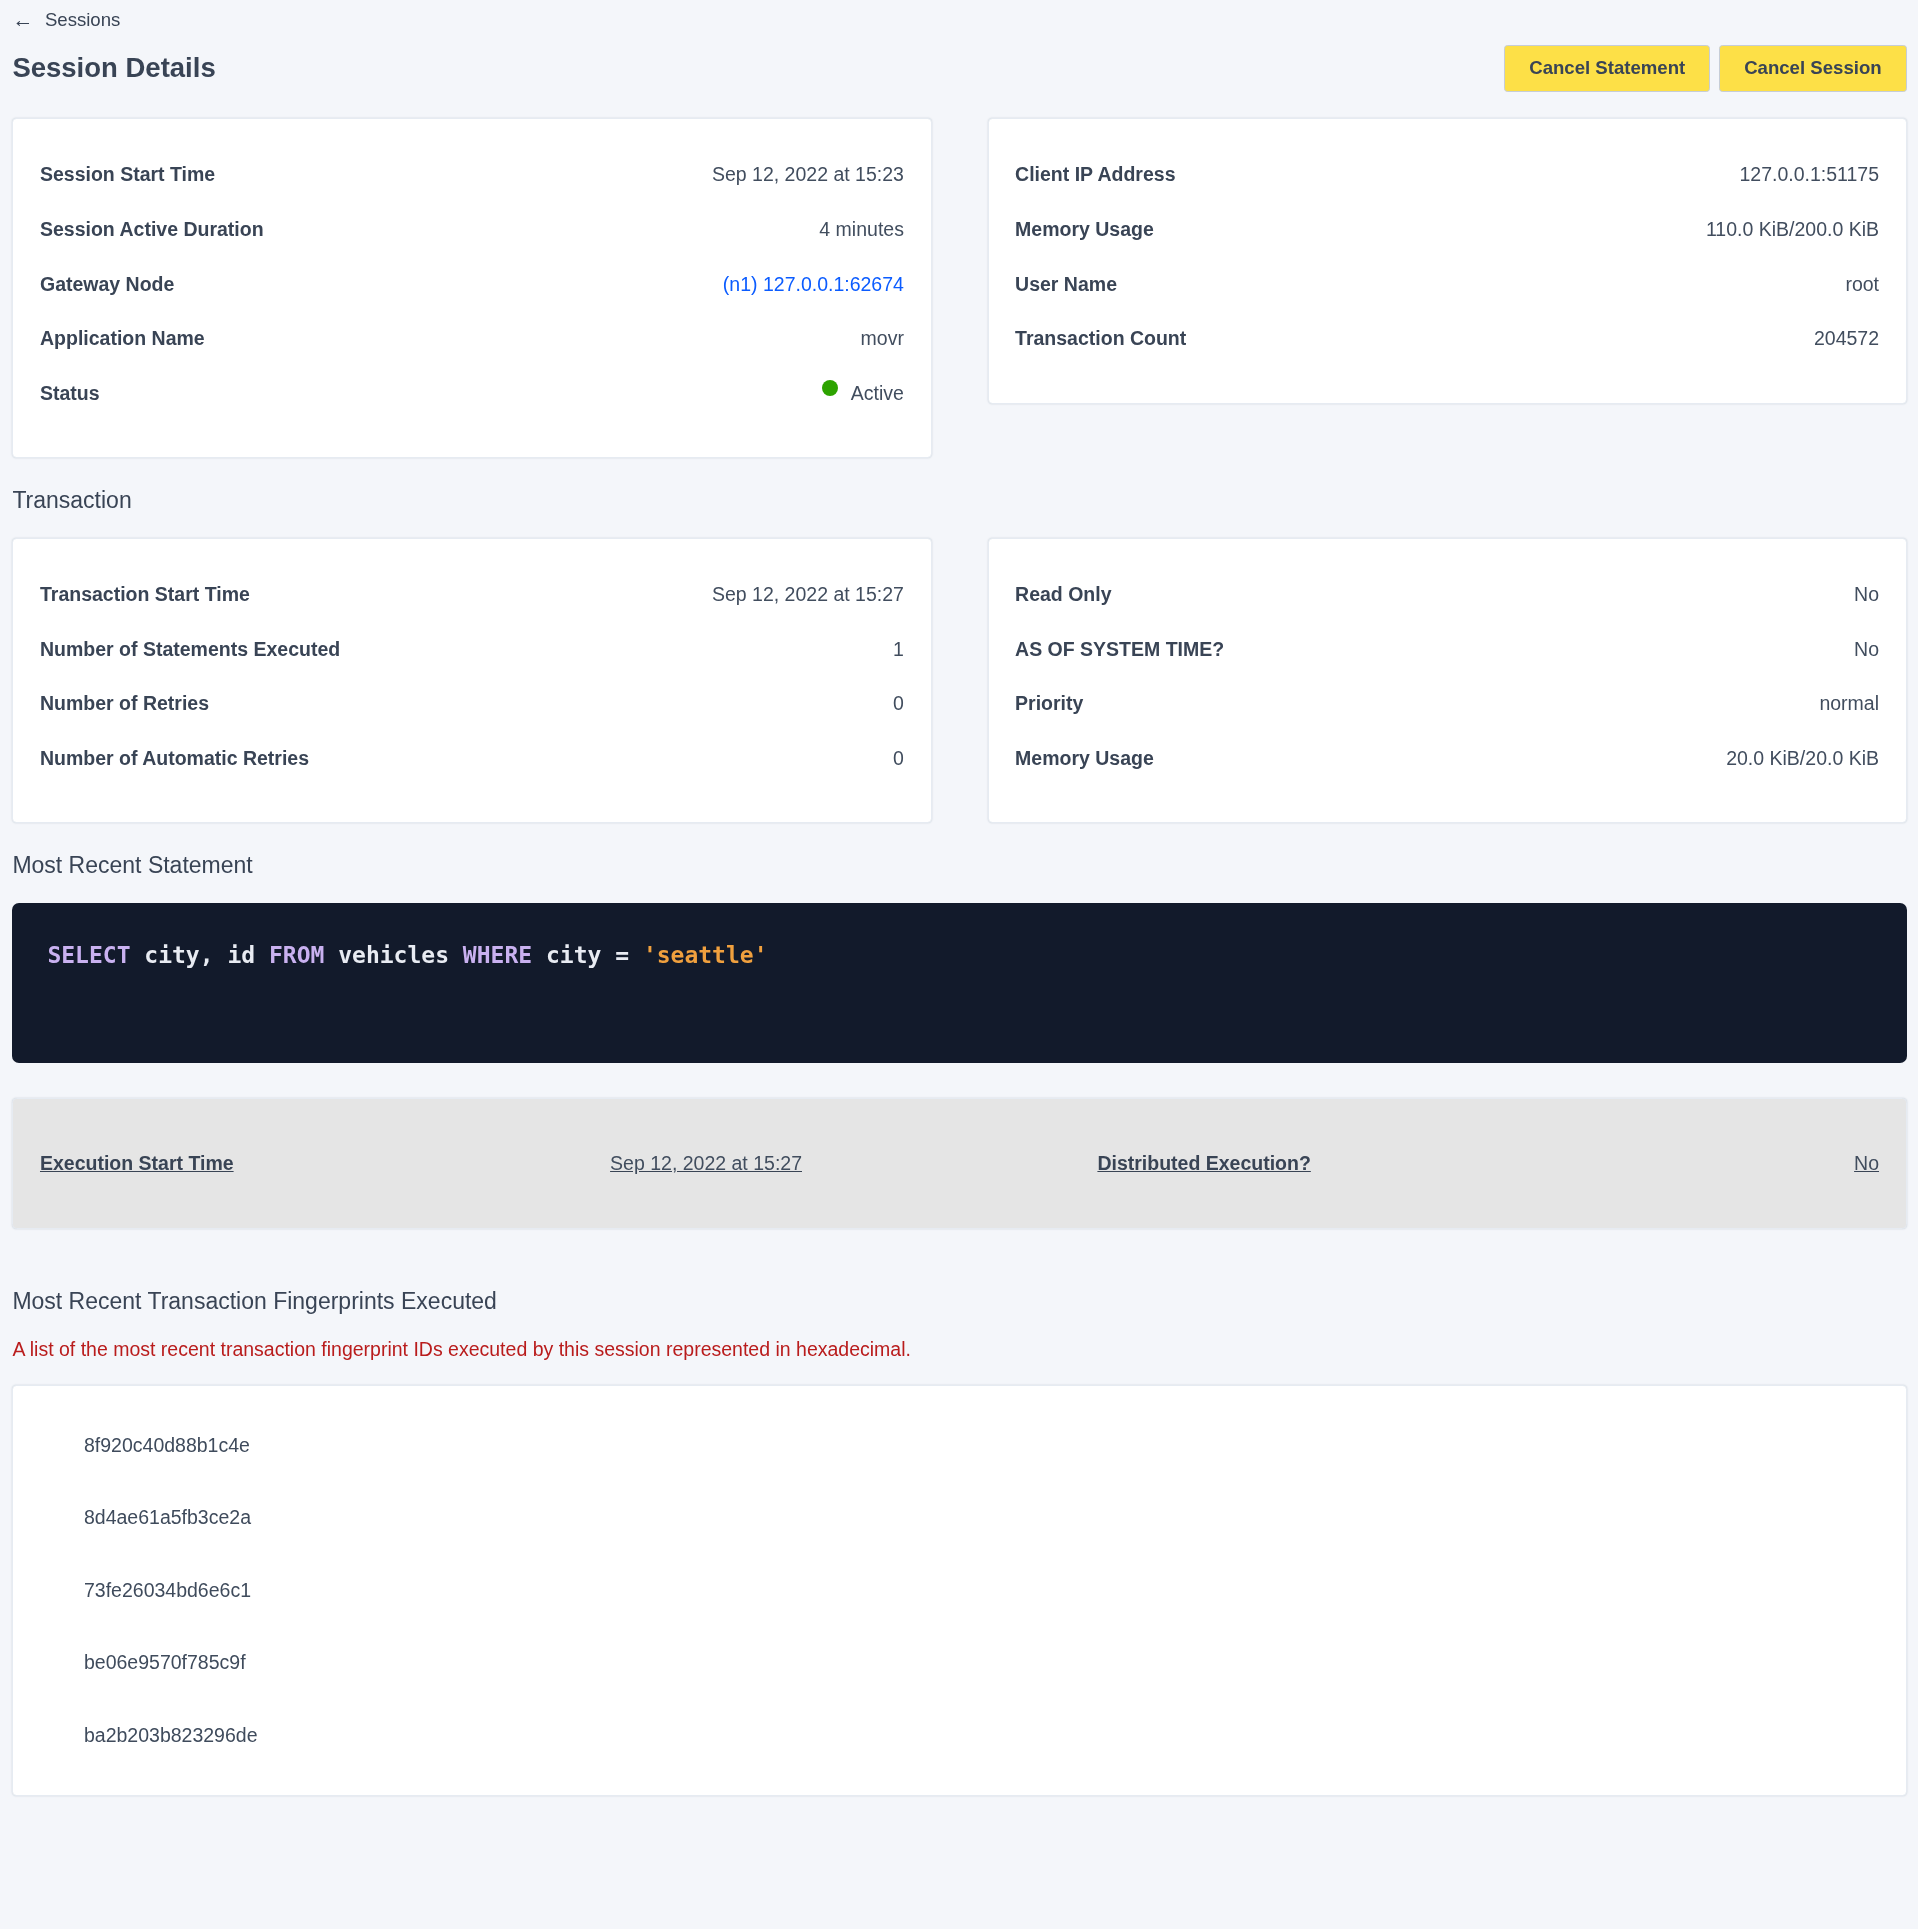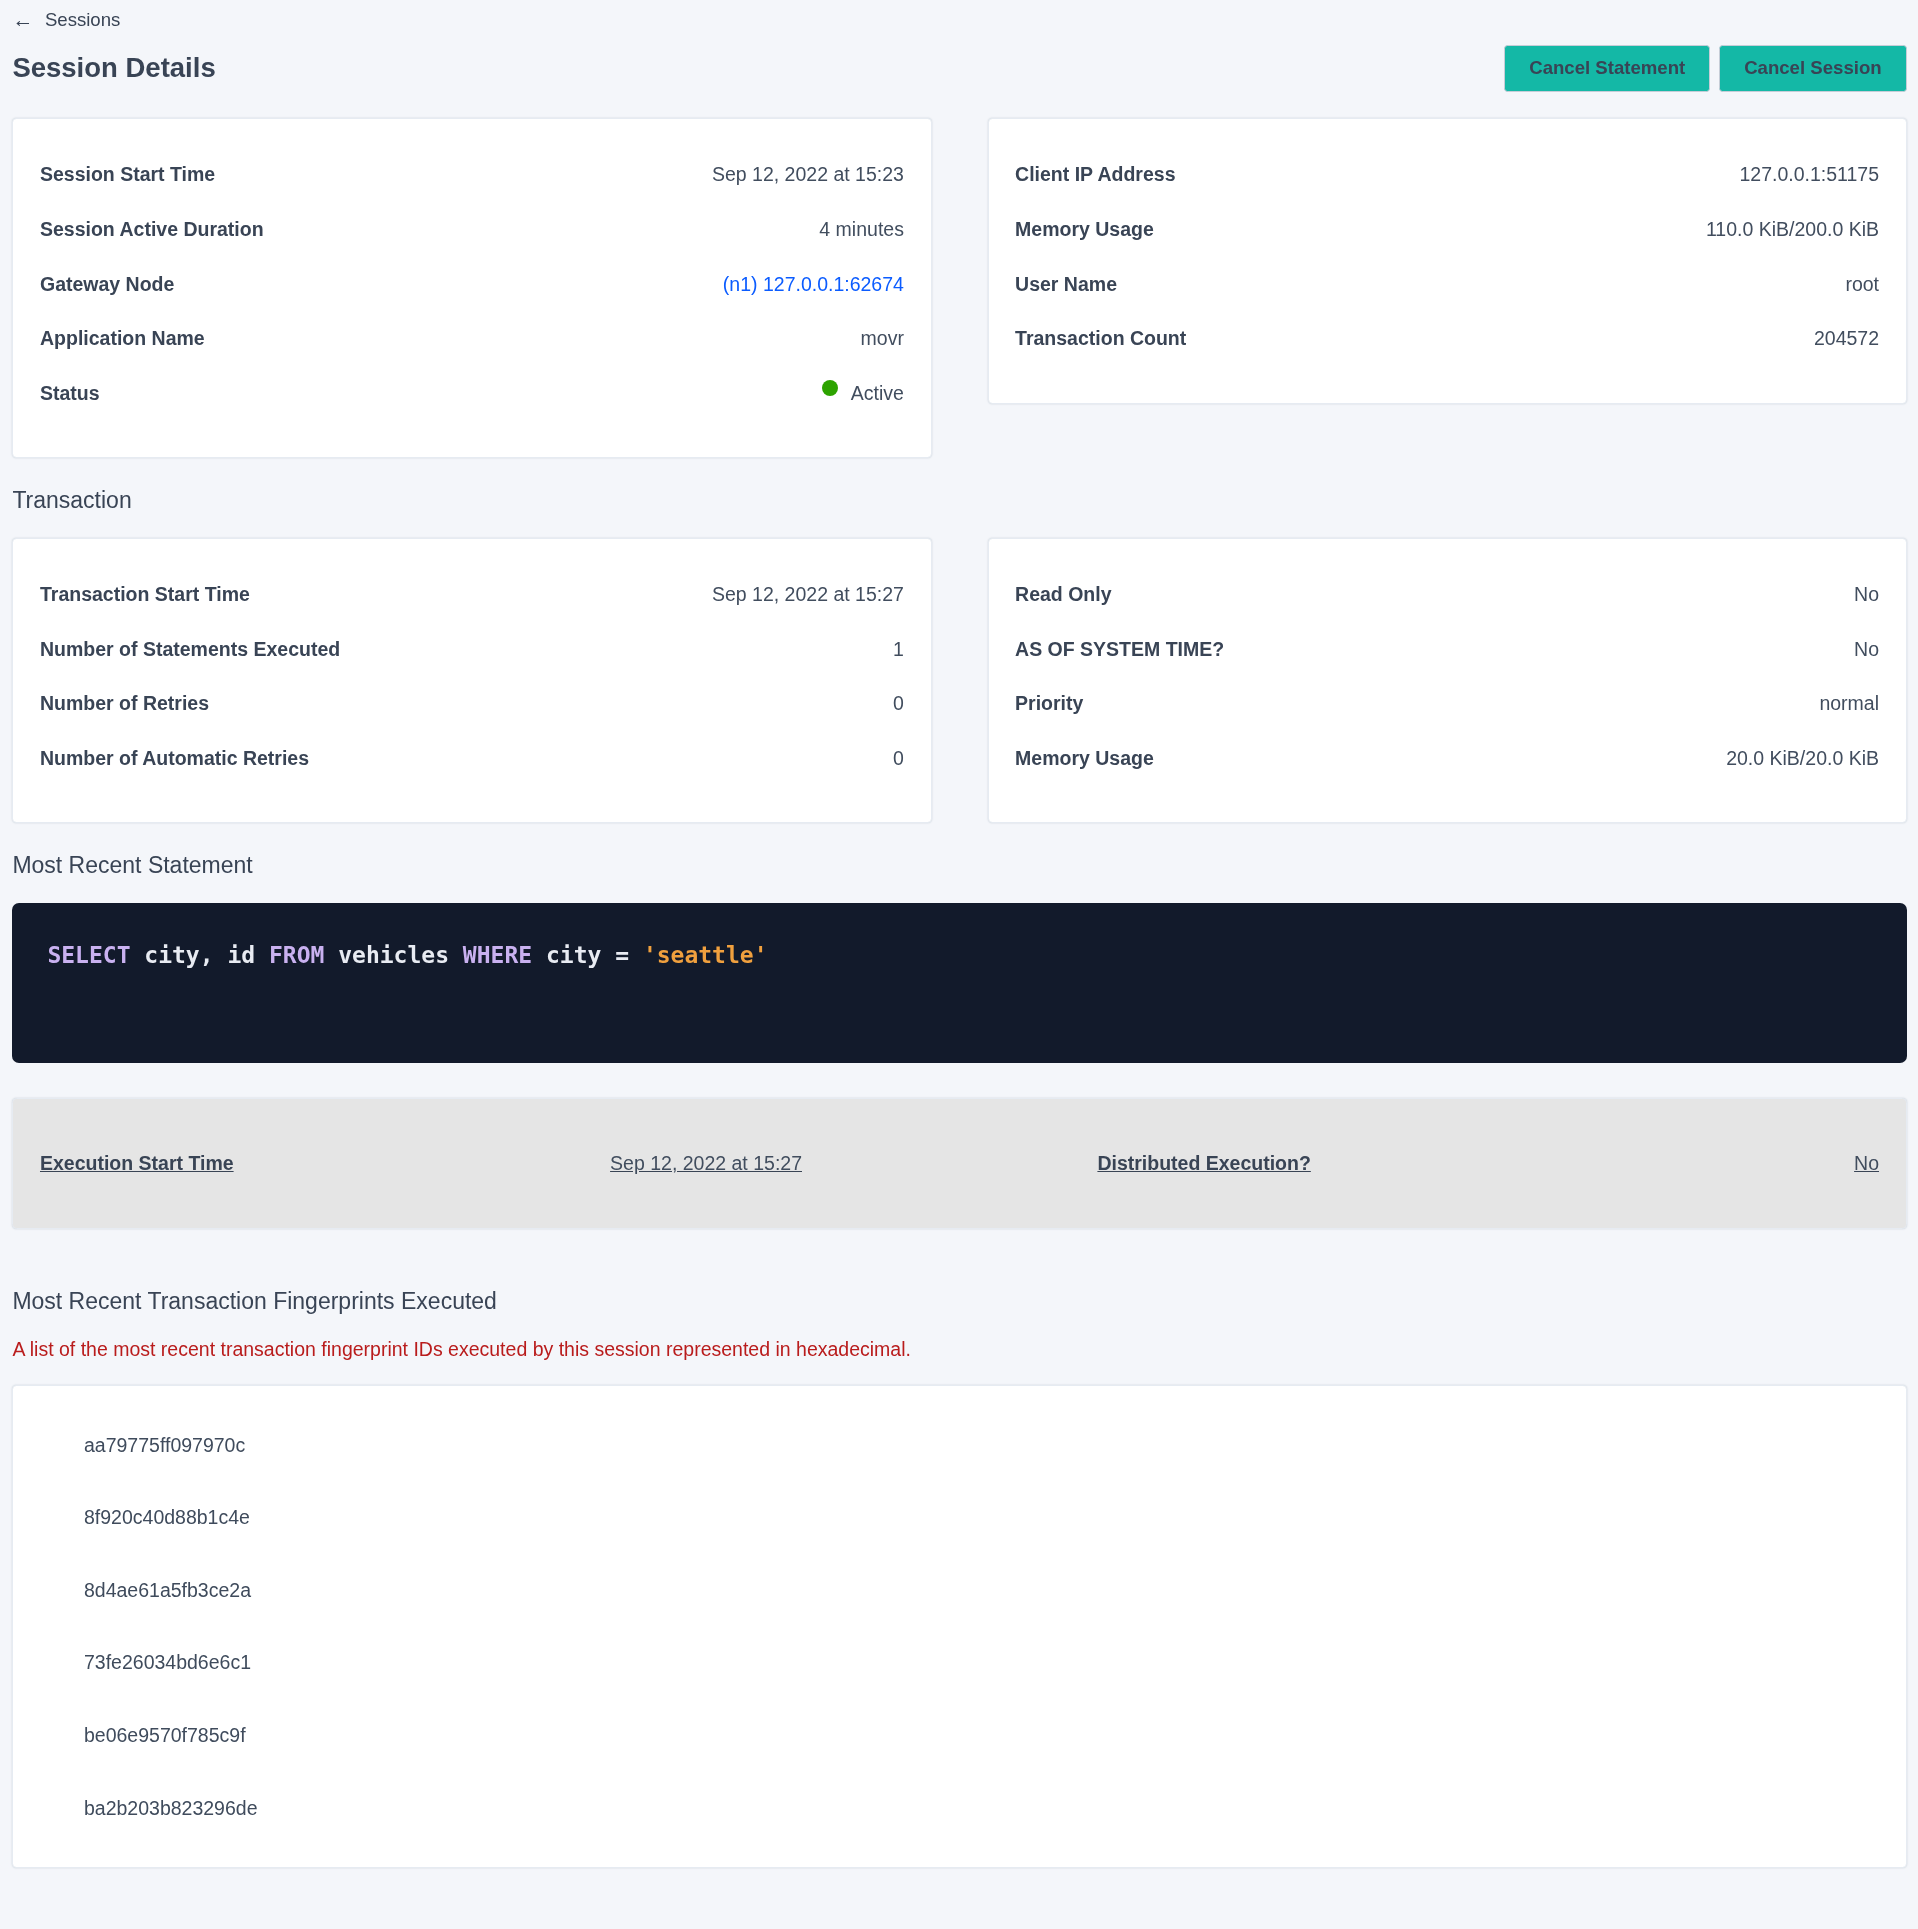--- a/index.html
+++ b/index.html
@@ -15,21 +15,21 @@
 
   
   .breadcrumb { display: flex; align-items: center; gap: 11.5px; font-size: 18.6px; color: #394455; cursor: pointer; width: fit-content; }
   .breadcrumb .arrow { font-size: 21px; line-height: 21px; }
 
   
   .header { display: flex; justify-content: space-between; align-items: center; margin-top: 14px; }
   h1 { margin: 0; font-size: 27.5px; font-weight: 700; color: #394455; }
   .actions { display: flex; gap: 8.9px; }
   .btn {
-    background: #14b8a6; border: 0.9px solid #c6cdd7; border-radius: 3.5px;
+    background: #fde047; border: 0.9px solid #c6cdd7; border-radius: 3.5px;
     font-family: "Liberation Sans", sans-serif;
     font-size: 18.6px; font-weight: 700; color: #394455;
     padding: 11.5px 24px; cursor: pointer;
   }
 
   
   .cards-row { display: flex; gap: 56px; margin-top: 26.6px; align-items: flex-start; }
   .card {
     background: #ffffff; border: 0.9px solid #e6ebf2; border-radius: 4.4px;
     box-shadow: 0 0 1.8px rgba(67,90,111,0.25);
@@ -198,21 +198,20 @@
     <span class="c1">Execution Start Time</span>
     <span class="c2">Sep 12, 2022 at 15:27</span>
     <span class="c3">Distributed Execution?</span>
     <span class="c4">No</span>
   </div>
 
   <h2 class="section-title fp-title">Most Recent Transaction Fingerprints Executed</h2>
   <p class="fp-desc">A list of the most recent transaction fingerprint IDs executed by this session represented in hexadecimal.</p>
 
   <div class="fp-card">
-    <div class="fp-item">aa79775ff097970c</div>
     <div class="fp-item">8f920c40d88b1c4e</div>
     <div class="fp-item">8d4ae61a5fb3ce2a</div>
     <div class="fp-item">73fe26034bd6e6c1</div>
     <div class="fp-item">be06e9570f785c9f</div>
     <div class="fp-item">ba2b203b823296de</div>
   </div>
 
 </div>
 
 

